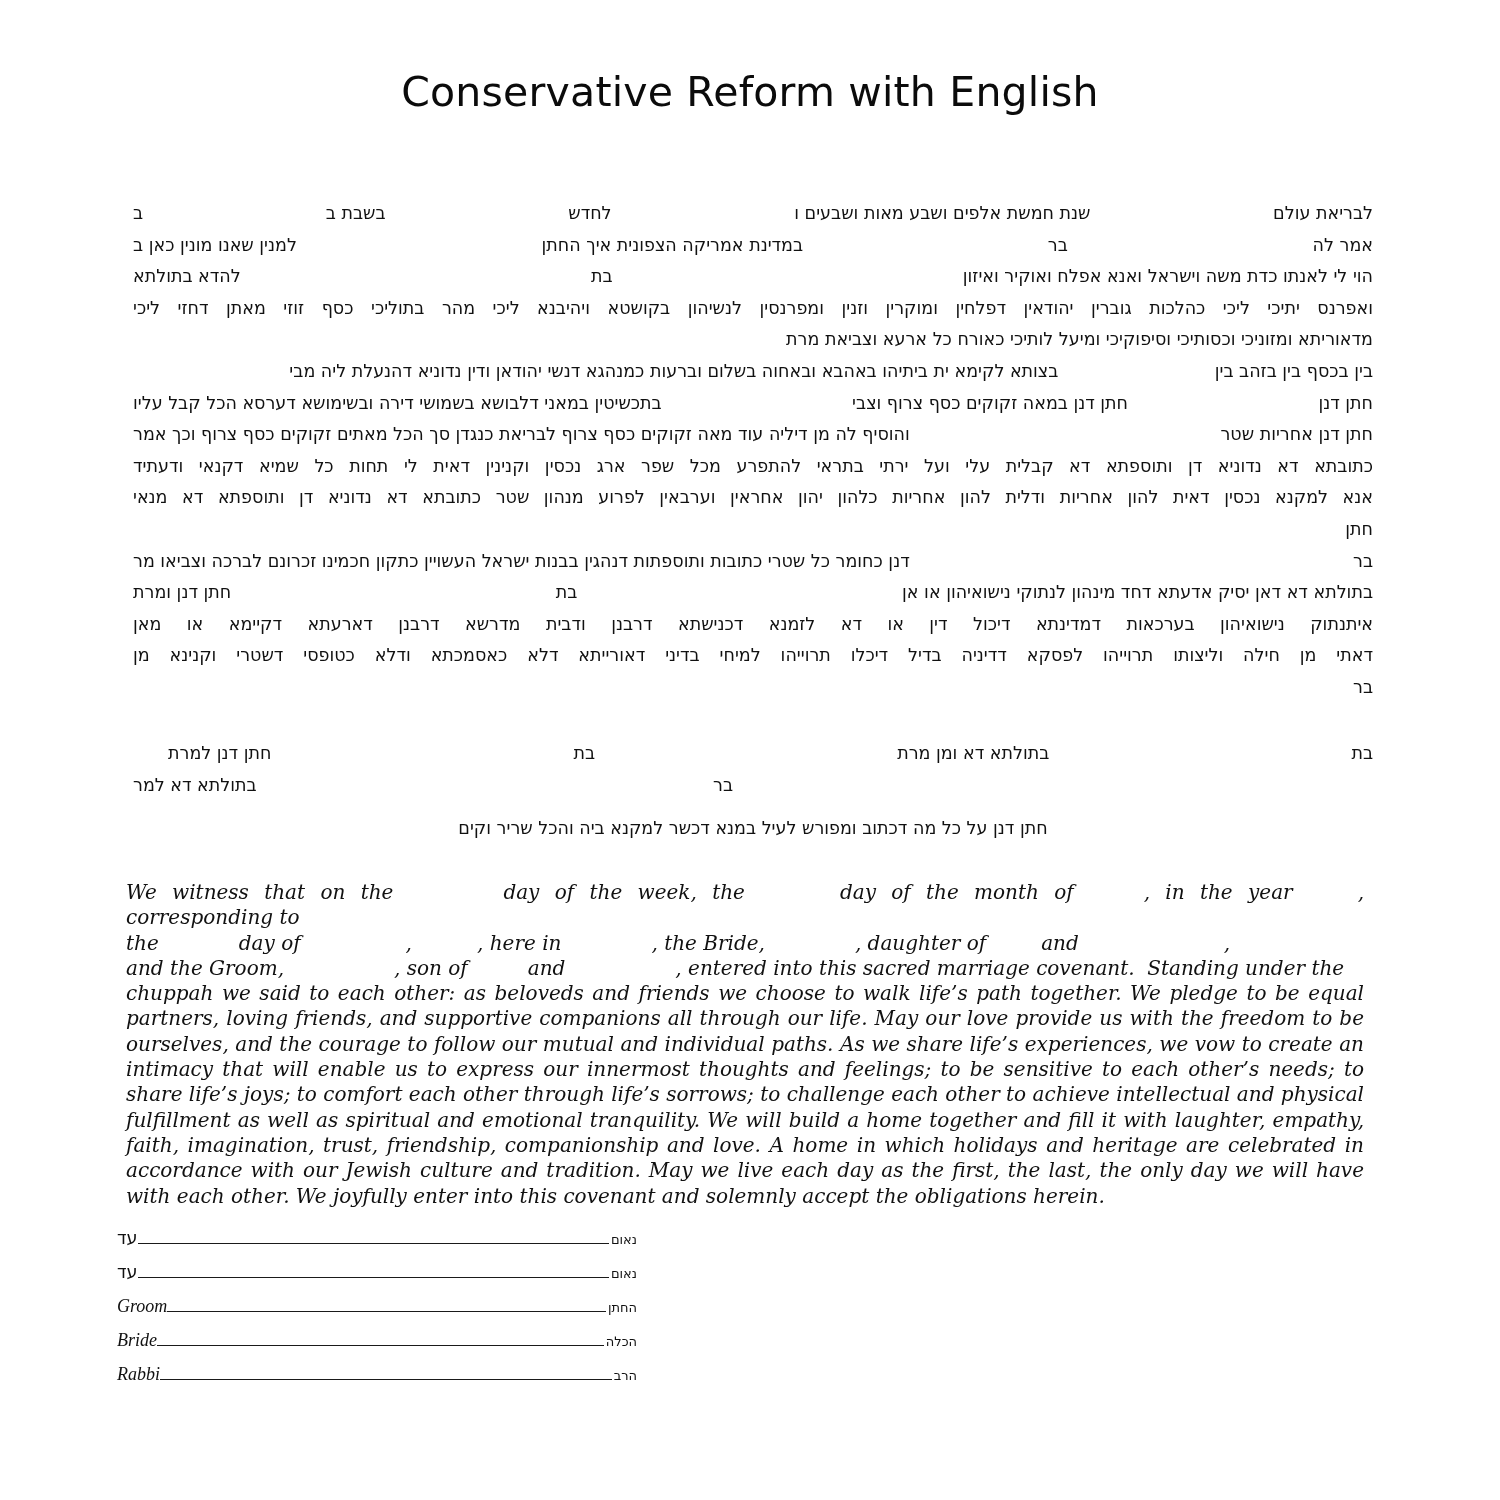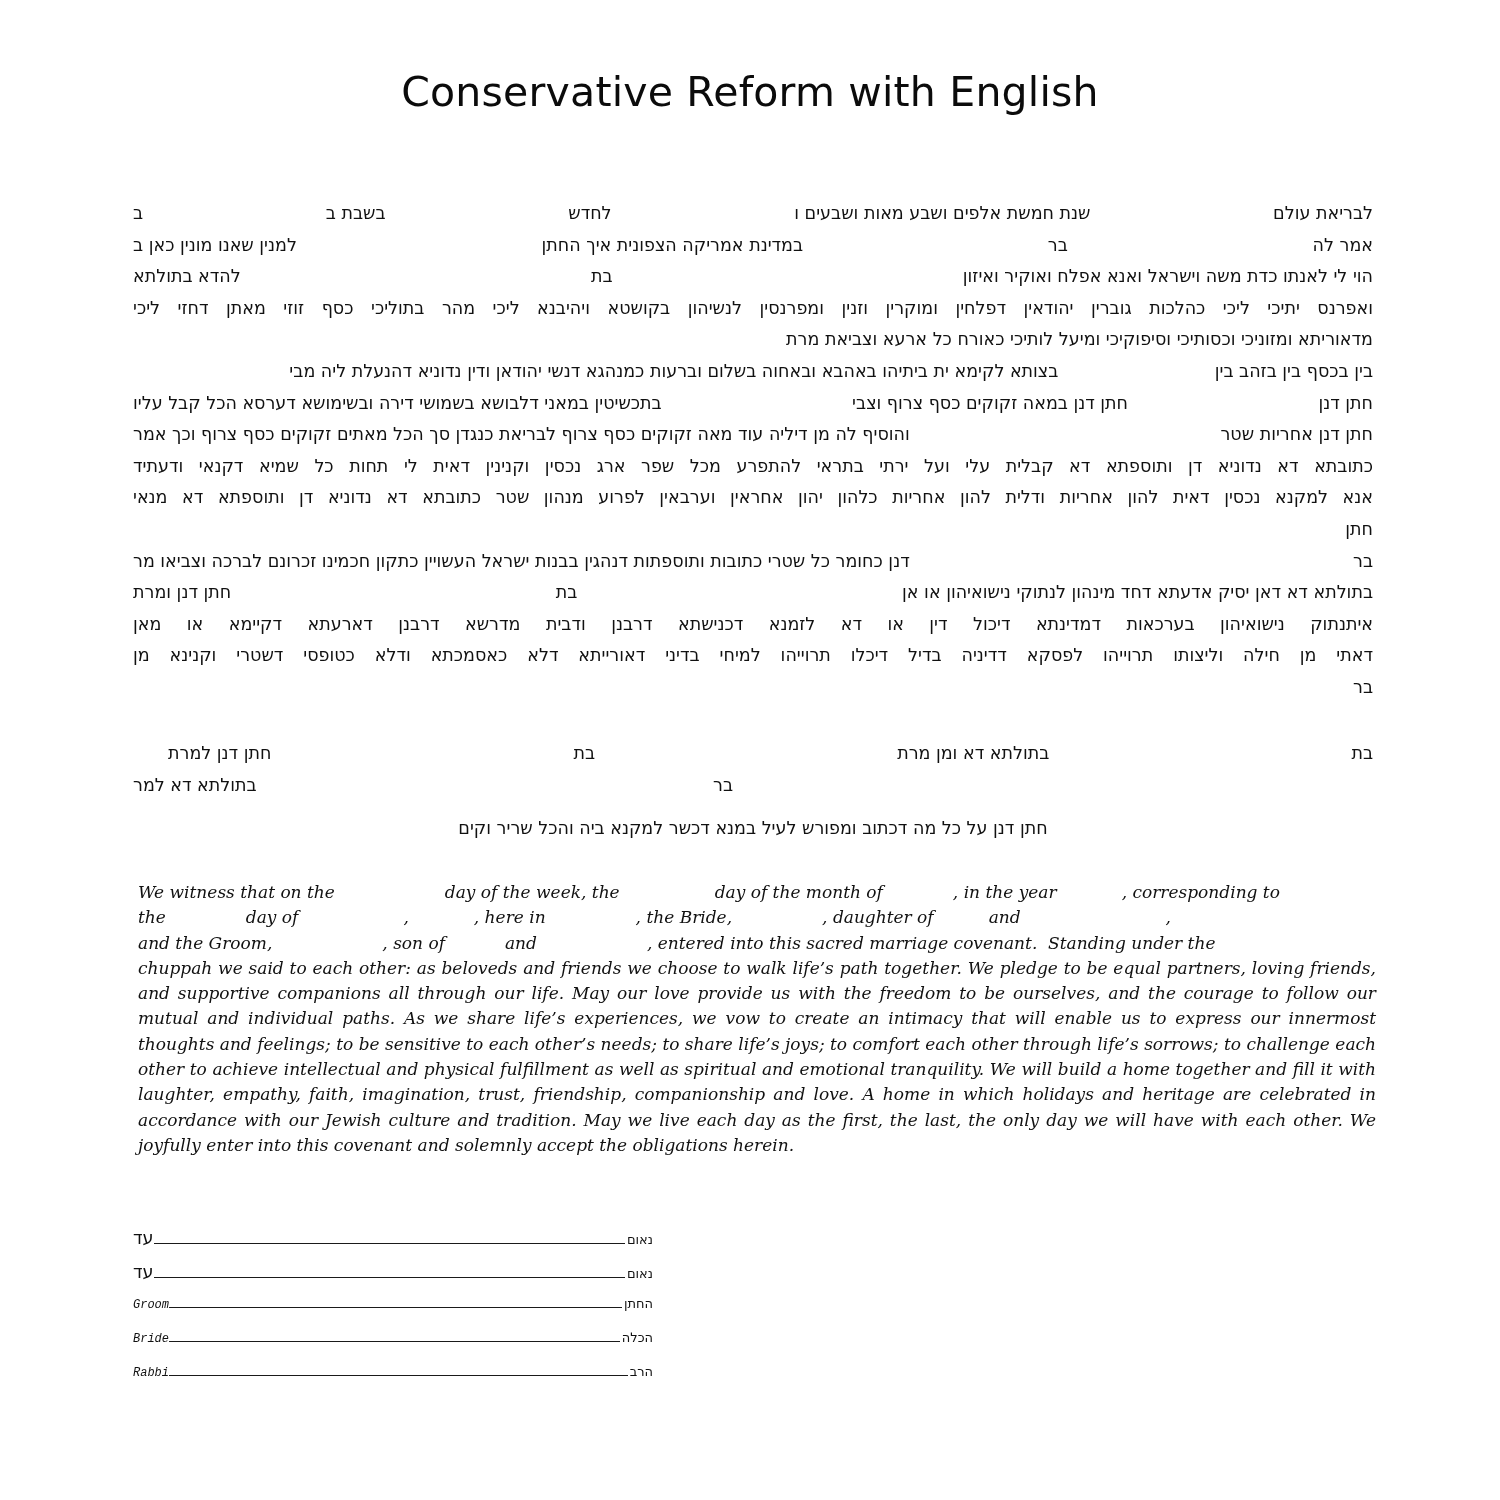--- a/index.html
+++ b/index.html
@@ -66,56 +66,56 @@
   }
   .heb-line.center {
     text-align: center;
   }
   .heb-seg { white-space: nowrap; }
 
   
   .english-block {
     position: absolute;
     top: 880px;
-    left: 138px;
+    left: 126px;
     width: 1238px;
     font-family: "DejaVu Serif", serif;
     font-style: italic;
-    font-size: 17px;
+    font-size: 20px;
     line-height: 25.3px;
     color: #111111;
     text-align: justify;
   }
   .eng-line {
     display: block;
     white-space: pre-wrap;
   }
   .eng-flow {
     display: block;
     text-align: justify;
   }
 
   
   .signatures {
     position: absolute;
     top: 1228px;
-    left: 133px;
+    left: 117px;
     width: 520px;
     text-align: right;
   }
   .sig-row {
     display: flex;
     align-items: baseline;
     height: 34px;
     direction: ltr;
   }
   .sig-left {
-    font-family: Liberation Mono, monospace;
+    font-family: Liberation Serif, serif;
     font-style: italic;
-    font-size: 12px;
+    font-size: 18px;
     min-width: 0;
     white-space: nowrap;
   }
   .sig-left.heb {
     font-family: "DejaVu Sans", sans-serif;
     font-style: normal;
     font-size: 17.5px;
     direction: rtl;
   }
   .sig-rule {

